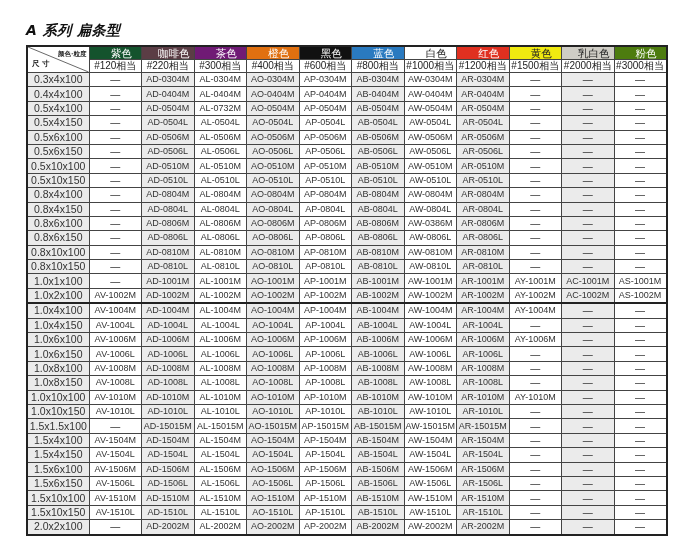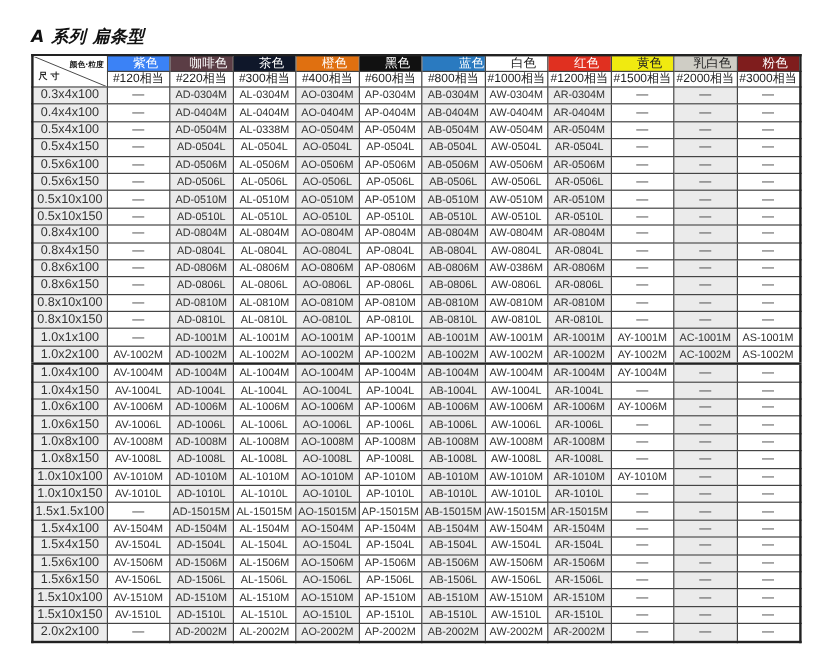--- a/index.html
+++ b/index.html
@@ -49,31 +49,31 @@
     </colgroup>
   <thead>
     <tr class="hdr1" id="hdr1">
       <th class="corner" rowspan="2">
         <svg class="diag" viewBox="0 0 62 24" preserveAspectRatio="none">
           <line x1="0" y1="0" x2="62" y2="24" stroke="#444" stroke-width="0.8"></line>
         </svg>
         <span class="tr-label">颜色·粒度</span>
         <span class="bl-label">尺 寸</span>
       </th>
-    <th style="background: #3b82f6; color: rgb(255, 255, 255);">紫色</th>
+    <th style="background: #14532d; color: rgb(255, 255, 255);">紫色</th>
         <th style="background: rgb(91, 61, 69); color: rgb(255, 255, 255);">咖啡色</th>
-        <th style="background: #0f172a; color: rgb(255, 255, 255);">茶色</th>
+        <th style="background: #701a75; color: rgb(255, 255, 255);">茶色</th>
         <th style="background: rgb(224, 112, 16); color: rgb(255, 255, 255);">橙色</th>
         <th style="background: rgb(17, 17, 17); color: rgb(255, 255, 255);">黑色</th>
-        <th style="background: rgb(42, 122, 192); color: rgb(255, 255, 255); text-align: right;">蓝色</th>
+        <th style="background: rgb(42, 122, 192); color: rgb(255, 255, 255);">蓝色</th>
         <th style="background: rgb(255, 255, 255); color: rgb(34, 34, 34);">白色</th>
         <th style="background: rgb(224, 48, 32); color: rgb(255, 255, 255);">红色</th>
         <th style="background: rgb(240, 234, 16); color: rgb(34, 34, 34); margin-top: 32px;">黄色</th>
         <th style="background: rgb(207, 205, 197); color: rgb(34, 34, 34); margin-left: 27px;">乳白色</th>
-        <th style="background: #7f1d1d; color: rgb(255, 255, 255);">粉色</th>
+        <th style="background: #4d7c0f; color: rgb(255, 255, 255);">粉色</th>
       </tr>
     <tr class="hdr2" id="hdr2">
         <th>#120相当</th>
         <th>#220相当</th>
         <th>#300相当</th>
         <th>#400相当</th>
         <th>#600相当</th>
         <th>#800相当</th>
         <th>#1000相当</th>
         <th>#1200相当</th>
@@ -108,21 +108,21 @@
         <td class="">AW-0404M</td>
         <td class="g">AR-0404M</td>
         <td class="dash">—</td>
         <td class="g dash">—</td>
         <td class="dash">—</td>
       </tr>
       <tr>
         <td class="size g">0.5x4x100</td>
         <td class="dash">—</td>
         <td class="g">AD-0504M</td>
-        <td class="">AL-0338M</td>
+        <td class="">AL-0732M</td>
         <td class="g">AO-0504M</td>
         <td class="">AP-0504M</td>
         <td class="g">AB-0504M</td>
         <td class="">AW-0504M</td>
         <td class="g">AR-0504M</td>
         <td class="dash">—</td>
         <td class="g dash">—</td>
         <td class="dash">—</td>
       </tr>
       <tr>

